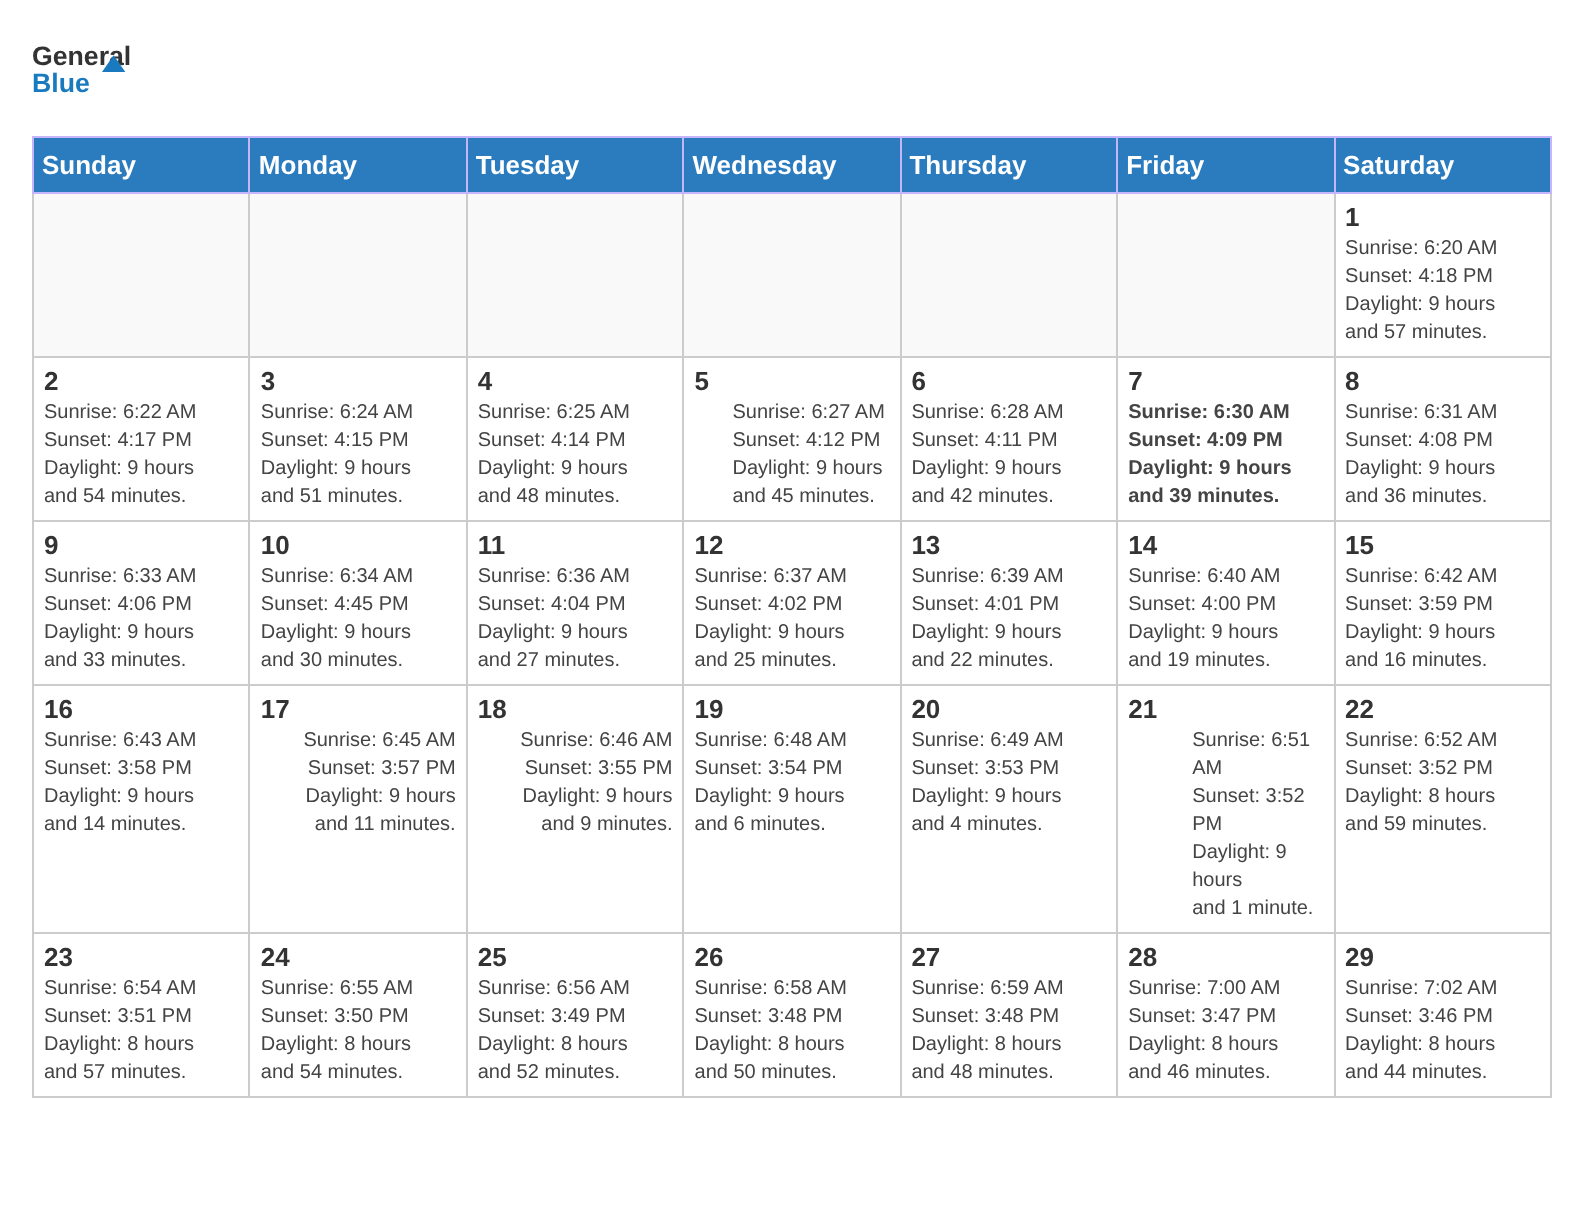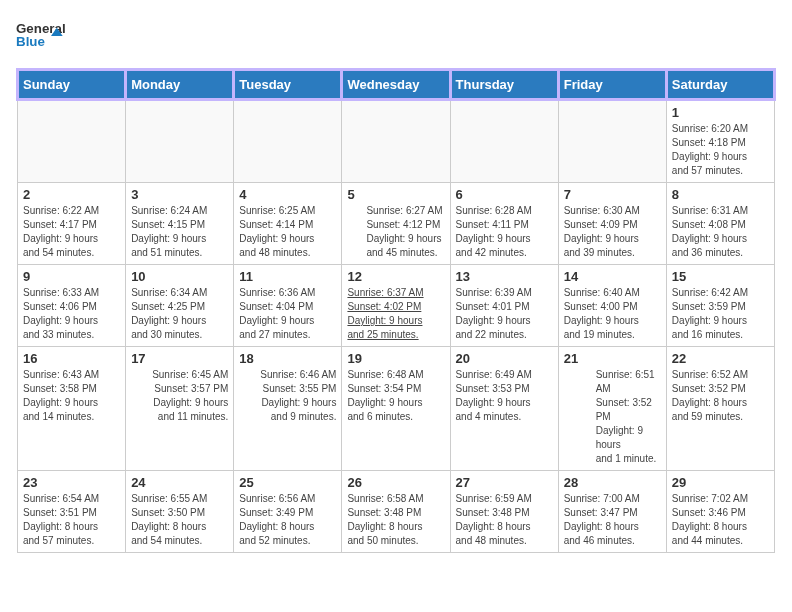--- a/index.html
+++ b/index.html
@@ -47,21 +47,21 @@
       border-collapse: collapse;
       border: 1px solid #ccc;
     }
     .calendar th {
       background-color: #2b7bbf;
       color: #fff;
       font-size: 13px;
       font-weight: bold;
       padding: 6px 4px;
       text-align: left;
-      border: 3px solid #c4b5fd;
+      border: 1px solid #c4b5fd;
     }
     .calendar td {
       vertical-align: top;
       border: 1px solid #ccc;
       padding: 4px 5px;
       width: 108px;
       min-height: 80px;
       font-size: 10.5px;
       color: #333;
       background: #fff;
@@ -163,21 +163,21 @@
         </td>
         <td>
           <span class="day-number">6</span>
           <div class="day-info" style="white-space: pre-line;">Sunrise: 6:28 AM
 Sunset: 4:11 PM
 Daylight: 9 hours
 and 42 minutes.</div>
         </td>
         <td>
           <span class="day-number">7</span>
-          <div class="day-info" style="white-space: pre-line;">Sunrise: 6:30 AM
+          <div class="day-info" style="white-space: pre-line; font-weight: bold;">Sunrise: 6:30 AM
 Sunset: 4:09 PM
 Daylight: 9 hours
 and 39 minutes.</div>
         </td>
         <td>
           <span class="day-number">8</span>
           <div class="day-info" style="white-space: pre-line;">Sunrise: 6:31 AM
 Sunset: 4:08 PM
 Daylight: 9 hours
 and 36 minutes.</div>
@@ -187,34 +187,34 @@
         <td>
           <span class="day-number">9</span>
           <div class="day-info" style="white-space: pre-line;">Sunrise: 6:33 AM
 Sunset: 4:06 PM
 Daylight: 9 hours
 and 33 minutes.</div>
         </td>
         <td>
           <span class="day-number">10</span>
           <div class="day-info" style="white-space: pre-line;">Sunrise: 6:34 AM
-Sunset: 4:25 PM
+Sunset: 4:45 PM
 Daylight: 9 hours
 and 30 minutes.</div>
         </td>
         <td>
           <span class="day-number">11</span>
           <div class="day-info" style="white-space: pre-line;">Sunrise: 6:36 AM
 Sunset: 4:04 PM
 Daylight: 9 hours
 and 27 minutes.</div>
         </td>
         <td>
           <span class="day-number">12</span>
-          <div class="day-info" style="white-space: pre-line; text-decoration: underline;">Sunrise: 6:37 AM
+          <div class="day-info" style="white-space: pre-line;">Sunrise: 6:37 AM
 Sunset: 4:02 PM
 Daylight: 9 hours
 and 25 minutes.</div>
         </td>
         <td>
           <span class="day-number">13</span>
           <div class="day-info" style="white-space: pre-line;">Sunrise: 6:39 AM
 Sunset: 4:01 PM
 Daylight: 9 hours
 and 22 minutes.</div>

